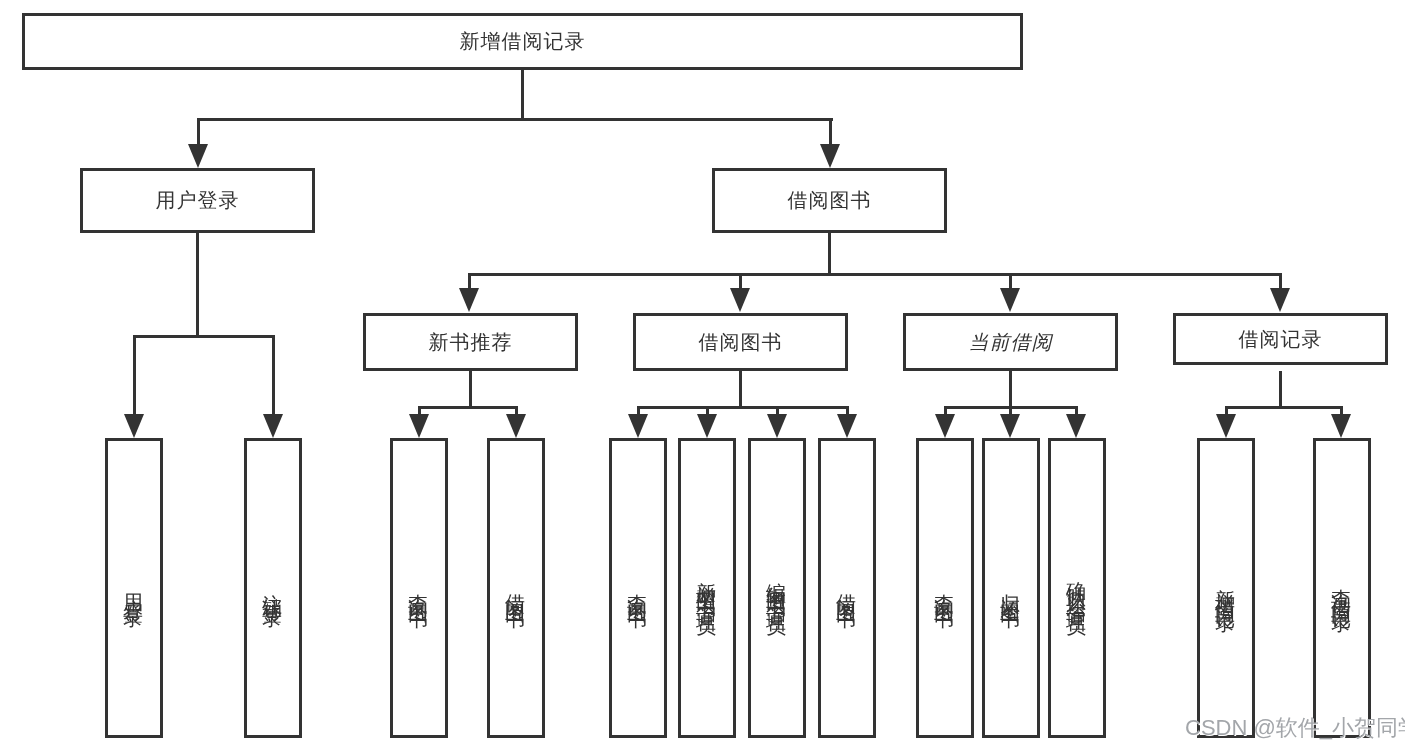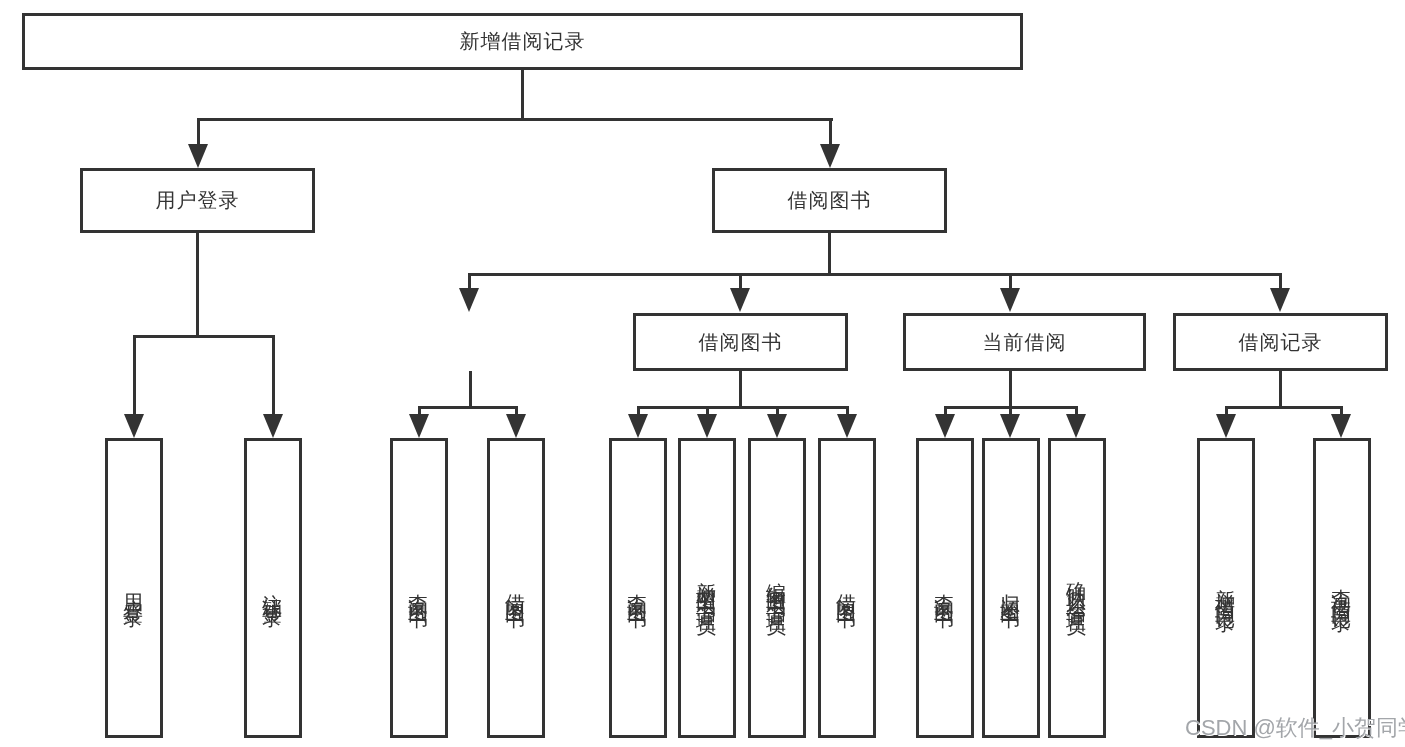--- a/index.html
+++ b/index.html
@@ -110,27 +110,30 @@
   <div class="hline" style="left:468px; top:273px; width:814px;"></div>
   <div class="vline" style="left:468px; top:273px; height:17px;"></div>
   <div class="arrow" style="left:459px; top:288px;"></div>
   <div class="vline" style="left:739px; top:273px; height:17px;"></div>
   <div class="arrow" style="left:730px; top:288px;"></div>
   <div class="vline" style="left:1009px; top:273px; height:17px;"></div>
   <div class="arrow" style="left:1000px; top:288px;"></div>
   <div class="vline" style="left:1279px; top:273px; height:17px;"></div>
   <div class="arrow" style="left:1270px; top:288px;"></div>
 
+  <div class="box" style="left:363px; top:313px; width:215px; height:58px;">
+    <span>新书推荐</span>
+  </div>
   <div class="box" style="left:633px; top:313px; width:215px; height:58px;">
     <span>借阅图书</span>
   </div>
-  <div class="box" style="left:903px; top:313px; width:243px; height:58px;">
+  <div class="box" style="left:903px; top:313px; width:215px; height:58px;font-style:italic;">
     <span>当前借阅</span>
   </div>
-  <div class="box" style="left:1173px; top:313px; width:215px; height:58px;">
+  <div class="box" style="left:1173px; top:313px; width:215px; height:52px;">
     <span>借阅记录</span>
   </div>
 
   <div class="vline" style="left:469px; top:371px; height:35px;"></div>
   <div class="hline" style="left:418px; top:406px; width:100px;"></div>
   <div class="vline" style="left:418px; top:406px; height:12px;"></div>
   <div class="arrow" style="left:409px; top:414px;"></div>
   <div class="vline" style="left:515px; top:406px; height:12px;"></div>
   <div class="arrow" style="left:506px; top:414px;"></div>
 

